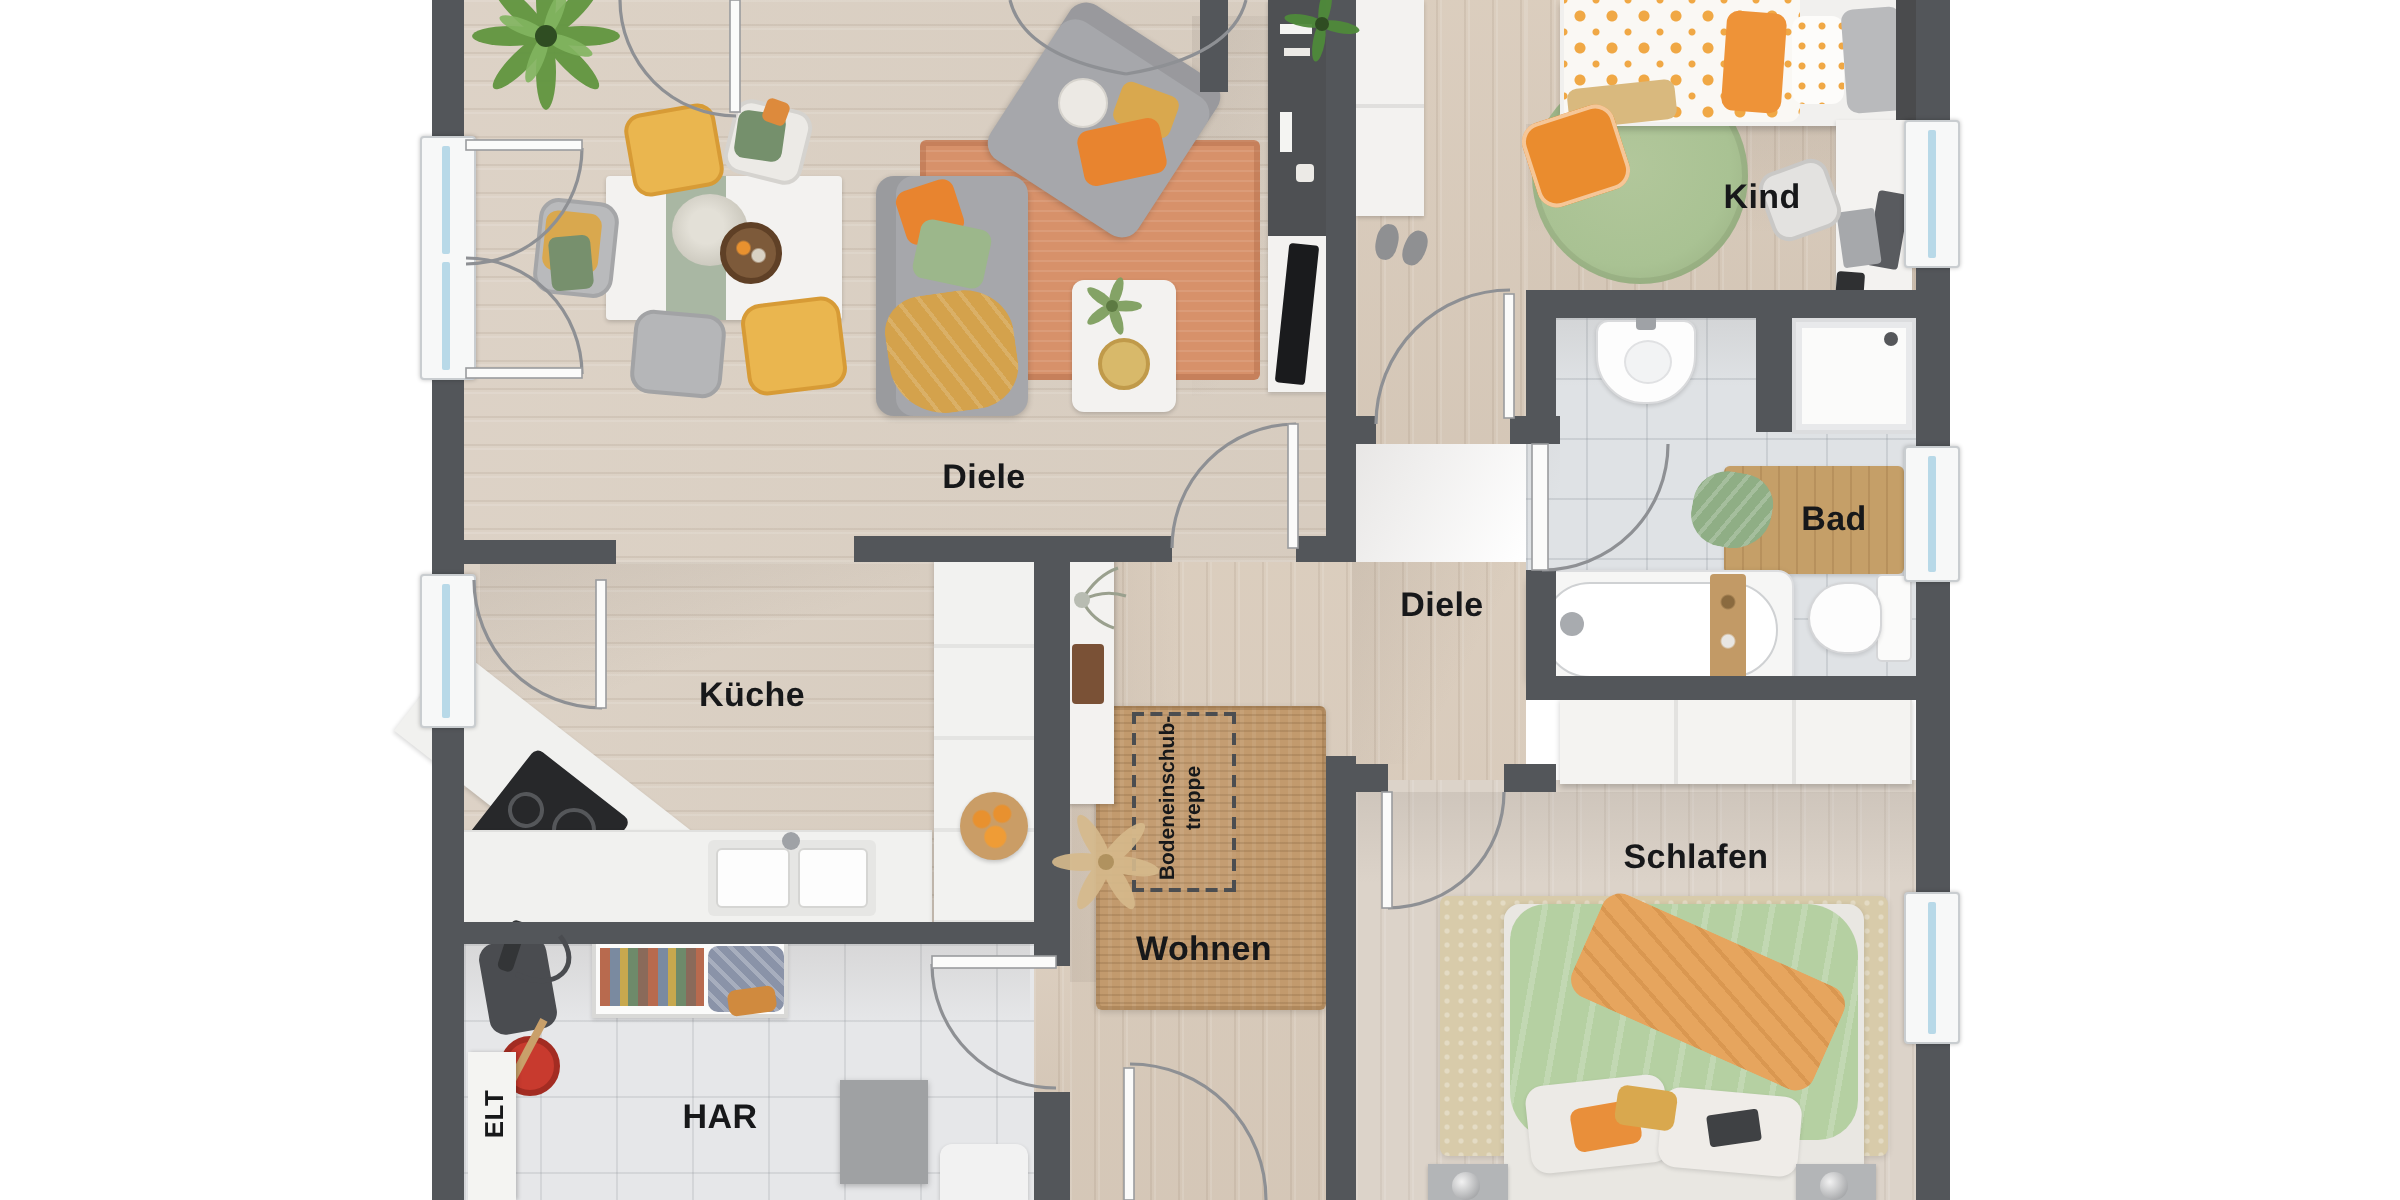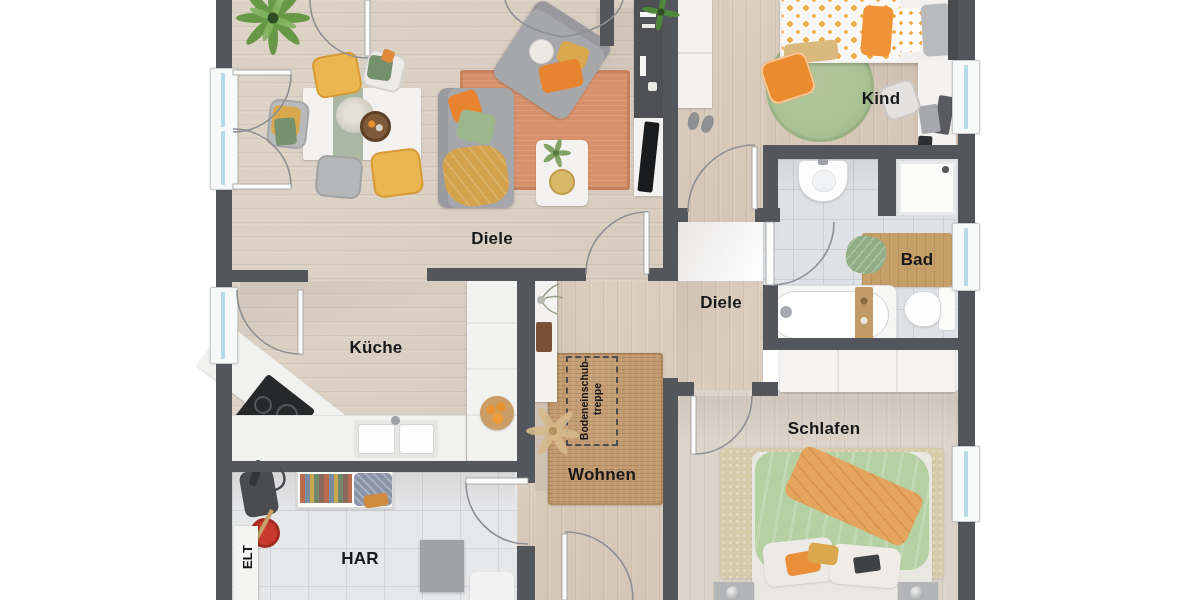--- a/index.html
+++ b/index.html
@@ -299,19 +299,19 @@
   </svg>
 
   <div class="label" style="left:492px;top:239px">Diele</div>
   <div class="label" style="left:376px;top:348px">Küche</div>
   <div class="label" style="left:360px;top:559px">HAR</div>
   <div class="label vert" style="left:247px;top:557px">ELT</div>
   <div class="label" style="left:602px;top:475px">Wohnen</div>
   <div class="label" style="left:721px;top:303px">Diele</div>
   <div class="label" style="left:881px;top:99px">Kind</div>
   <div class="label" style="left:917px;top:260px">Bad</div>
-  <div class="label" style="left:824px;top:429px">Schlafen</div>
+  <div class="label" style="left:848px;top:429px">Schlafen</div>
   <div class="attic-label" style="left:591px;top:399px">
     <div>Bodeneinschub-</div>
     <div>treppe</div>
   </div>
 
 </div>
 
 </body></html>

